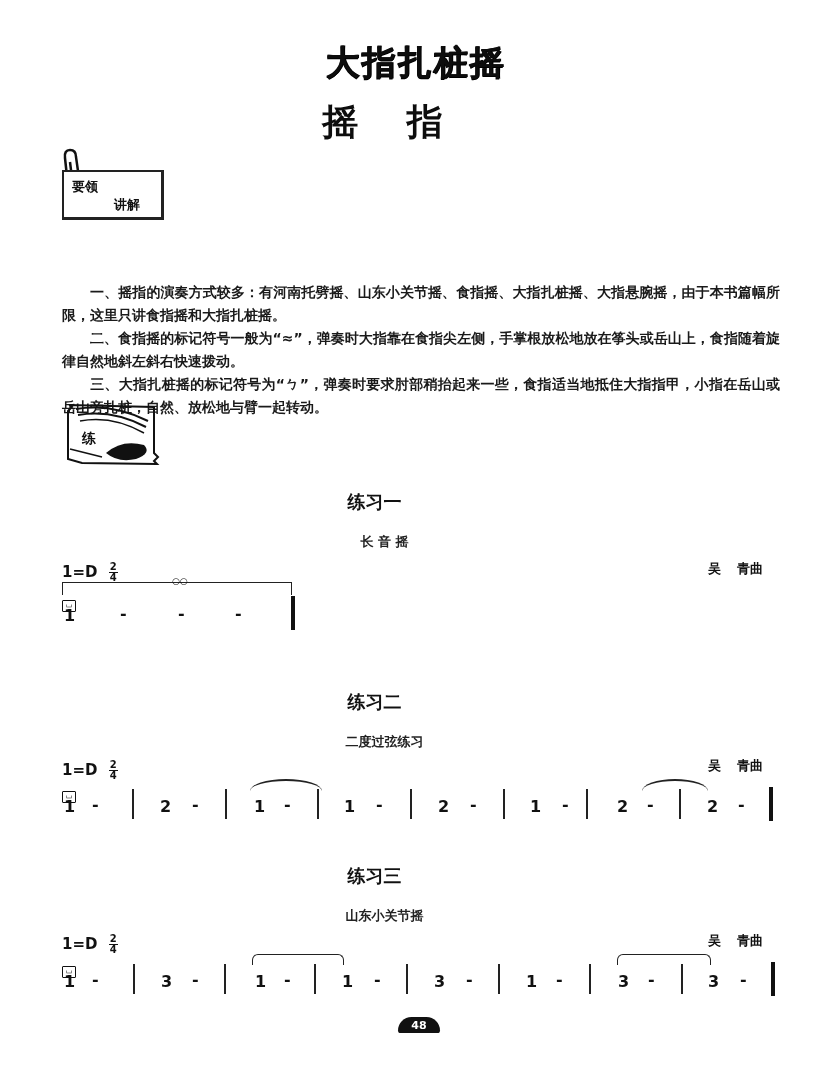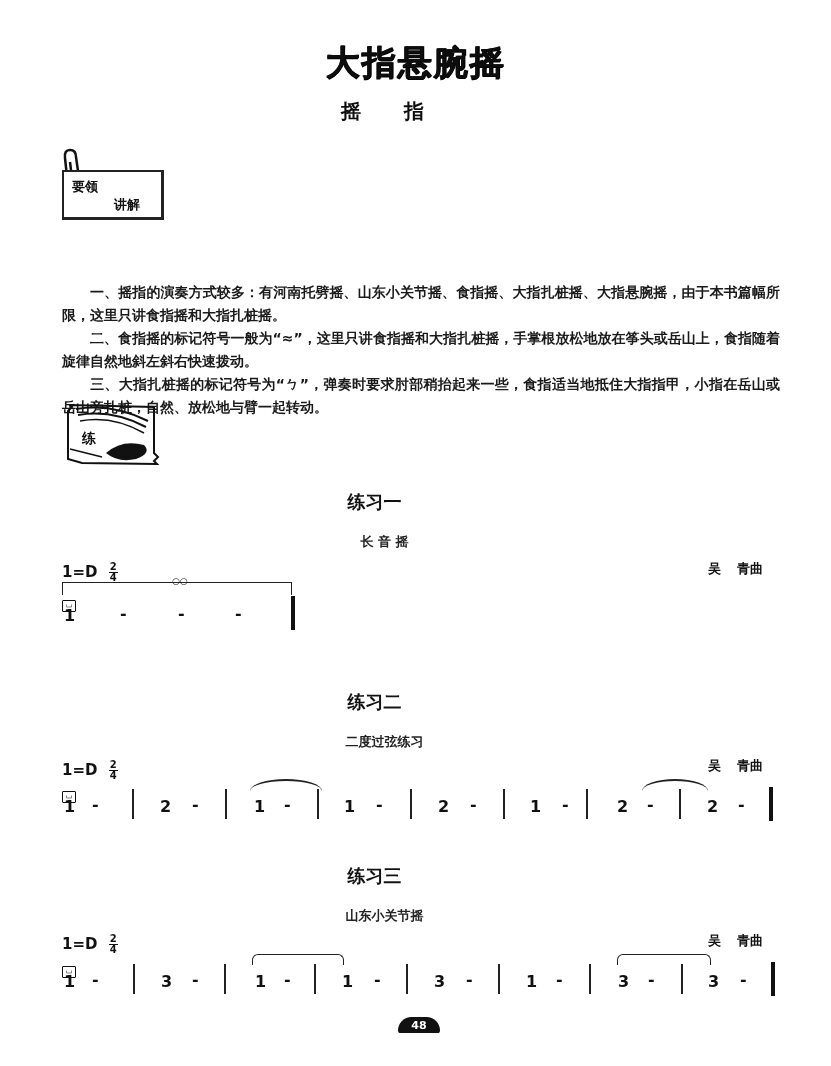--- a/index.html
+++ b/index.html
@@ -4,21 +4,21 @@
 <style>
   html, body { margin: 0; padding: 0; background: #ffffff; }
   body { width: 831px; height: 1066px; position: relative; overflow: hidden;
          font-family: "DejaVu Sans", "Liberation Sans", sans-serif; color: #111; }
   .abs { position: absolute; }
   .lesson-title { left: 0; width: 831px; top: 40px; text-align: center;
                   font-family: "DejaVu Serif", serif; font-weight: bold; font-size: 34px;
                   letter-spacing: 2px; color: #0d0d0d;
                   text-shadow: 1px 0 0 #000, 0 1px 0 #000; }
   .lesson-subtitle { left: 0; width: 765px; top: 98px; text-align: center;
-                     font-weight: bold; font-size: 20px; color: #0d0d0d; }
+                     font-weight: bold; font-size: 36px; color: #0d0d0d; }
   .lesson-subtitle span { display: inline-block; margin: 0 18px; }
 
   .badge-box { left: 62px; top: 170px; width: 97px; height: 45px; border: 2px solid #222;
                border-right-width: 3px; border-bottom-width: 3px; background: #fff; }
   .badge-line1 { left: 8px; top: 6px; font-size: 13px; font-weight: bold; }
   .badge-line2 { left: 50px; top: 24px; font-size: 13px; font-weight: bold; }
   .clip { left: 62px; top: 148px; width: 22px; height: 40px; }
 
   .para { left: 62px; width: 718px; font-size: 14px; font-weight: bold; line-height: 23px;
           color: #1a1a1a; text-align: justify; margin-top: 48px; }
@@ -51,39 +51,39 @@
               border-left: 1.5px solid #222; border-right: 1.5px solid #222; }
   .longmark { position: absolute; top: -20px; font-size: 9px; }
 
   .page-num { left: 398px; top: 1017px; width: 42px; height: 16px; background: #111;
               border-radius: 21px 21px 4px 4px; color: #fff; font-size: 11px; font-weight: bold;
               text-align: center; line-height: 17px; }
 </style>
 </head>
 <body>
 
-<div class="abs lesson-title">大指悬腕摇</div>
+<div class="abs lesson-title">大指扎桩摇</div>
 <div class="abs lesson-subtitle">
   <span>摇</span>
   <span>指</span>
 </div>
 
 <svg class="abs clip" viewBox="0 0 22 40">
   <path d="M6 38 L3 10 Q2 2 8 2 Q14 2 14 9 L17 30 Q18 35 14 35 Q10 35 10 30 L8 14" fill="none" stroke="#111" stroke-width="2.5"></path>
 </svg>
 <div class="abs badge-box">
   <div class="abs badge-line1">要领</div>
   <div class="abs badge-line2">讲解</div>
 </div>
 
 <div class="abs para" style="top:233px;">
   <span class="indent"></span><span>一、摇指的演奏方式较多：有河南托劈摇、山东小关节摇、食指摇、大指扎桩摇、大指悬腕摇，由于本书篇幅所限，这里只讲食指摇和大指扎桩摇。</span>
 </div>
 <div class="abs para" style="top:279px;">
-  <span class="indent"></span><span>二、食指摇的标记符号一般为“≈”，这里只讲食指摇和大指扎桩摇，手掌根放松地放在筝头或岳山上，食指随着旋律自然地斜左斜右快速拨动。</span>
+  <span class="indent"></span><span>二、食指摇的标记符号一般为“≈”，弹奏时大指靠在食指尖左侧，手掌根放松地放在筝头或岳山上，食指随着旋律自然地斜左斜右快速拨动。</span>
 </div>
 <div class="abs para" style="top:325px;">
   <span class="indent"></span><span>三、大指扎桩摇的标记符号为“ㄅ”，弹奏时要求肘部稍抬起来一些，食指适当地抵住大指指甲，小指在岳山或岳山旁扎桩，自然、放松地与臂一起转动。</span>
 </div>
 
 <svg class="abs practice-icon" viewBox="0 0 100 62">
   <path d="M6 8 L10 4 L8 2 L92 4 L92 50 L96 54 L92 58 L95 61 L20 60 L6 56 Z" fill="none" stroke="#111" stroke-width="2"></path>
   <path d="M14 6 Q50 0 86 18" fill="none" stroke="#111" stroke-width="2"></path>
   <path d="M16 12 Q50 6 84 24" fill="none" stroke="#111" stroke-width="2"></path>
   <path d="M18 18 Q50 12 82 30" fill="none" stroke="#111" stroke-width="1.5"></path>

